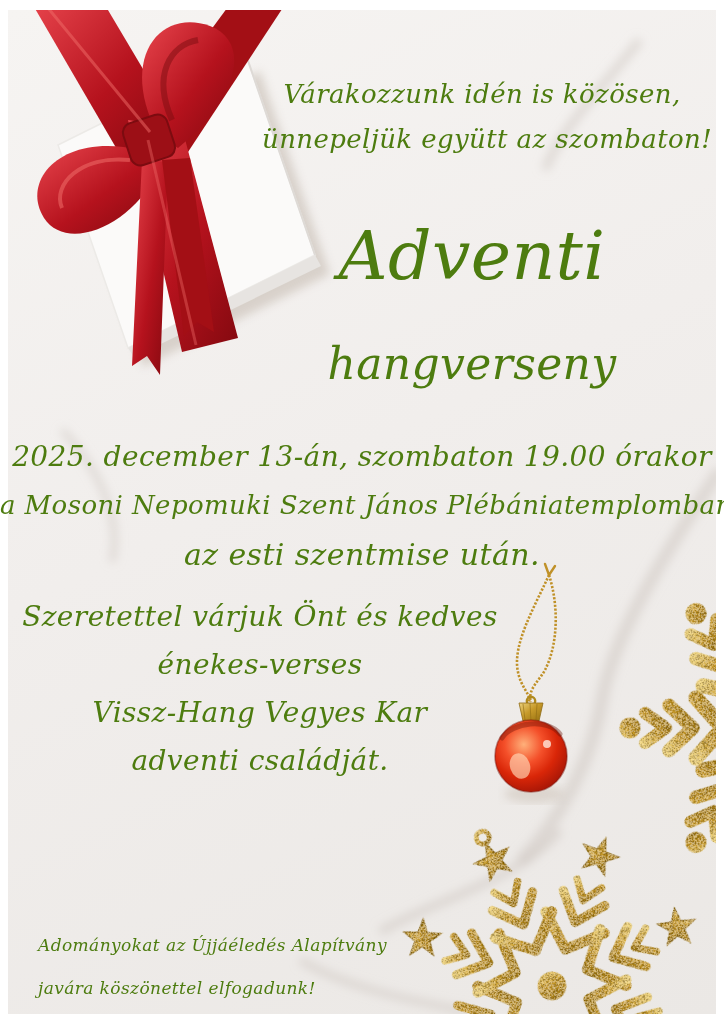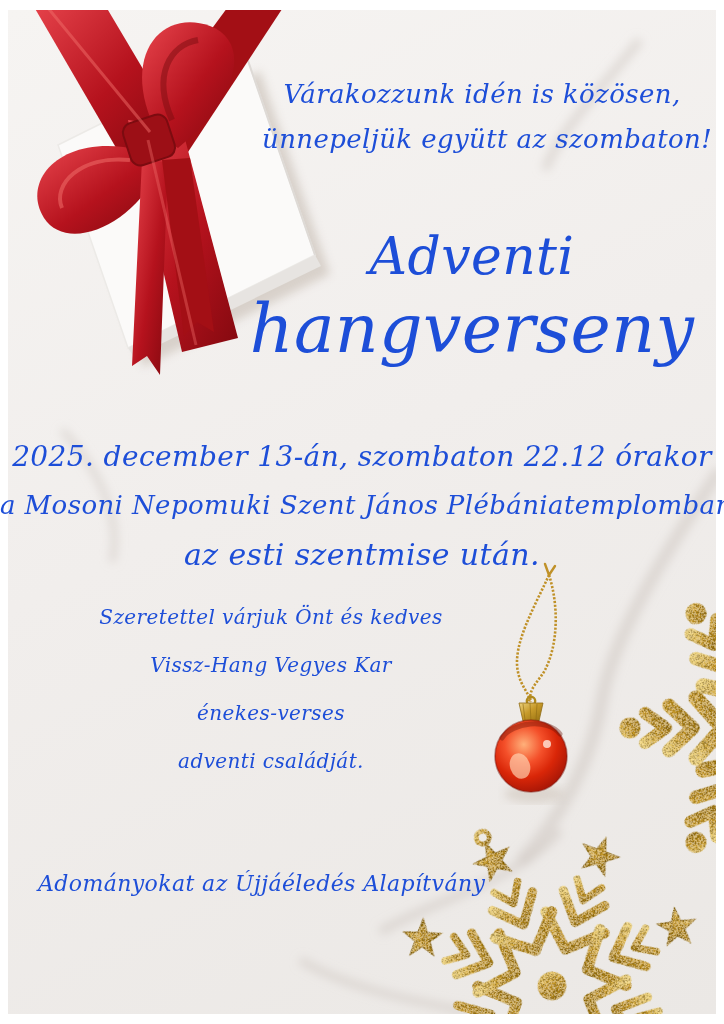--- a/index.html
+++ b/index.html
@@ -8,34 +8,34 @@
     background:#ffffff;
     font-family:"DejaVu Serif","Liberation Serif",serif;
   }
   .photo{
     position:absolute;left:8px;top:10px;right:8px;bottom:10px;
     overflow:hidden;z-index:1;
     background:linear-gradient(155deg,#f6f4f2 0%,#f1eeec 45%,#ebe8e5 100%);
   }
   .photo svg{position:absolute;left:-8px;top:-10px;width:724px;height:1024px;display:block;}
   .txt{
-    position:absolute;z-index:2;font-style:italic;color:#1d4ed8;
+    position:absolute;z-index:2;font-style:italic;color:#4d7c0f;
     letter-spacing:.4px;
   }
   .nw{white-space:nowrap;display:block;}
   #greeting{left:262px;top:72px;width:440px;text-align:center;font-size:26px;line-height:45px;}
   #title{left:242px;top:220px;width:460px;text-align:center;font-weight:normal;margin:0;}
-  #title .t1{display:block;font-size:52px;line-height:72px;}
-  #title .t2{display:block;font-size:68px;line-height:74px;}
+  #title .t1{display:block;font-size:68px;line-height:72px;}
+  #title .t2{display:block;font-size:44px;line-height:74px;margin-top:35px;}
   #event{left:0;top:432px;width:724px;text-align:center;}
   #event .e1{font-size:28px;line-height:49px;}
   #event .e2{font-size:26px;line-height:49px;}
   #event .e3{font-size:30px;line-height:49px;}
-  #invite{left:20px;top:593px;width:480px;text-align:center;font-size:20px;line-height:48px;margin-left:11px;}
-  #donate{left:38px;top:862px;width:660px;text-align:left;font-size:22px;line-height:43px;}
+  #invite{left:20px;top:593px;width:480px;text-align:center;font-size:28px;line-height:48px;}
+  #donate{left:38px;top:924px;width:660px;text-align:left;font-size:17px;line-height:43px;}
 </style>
 </head>
 <body>
 
 <div class="photo">
   <svg viewBox="0 0 724 1024" aria-hidden="true">
     <defs>
       <linearGradient id="goldGrad" x1="0" y1="0" x2="1" y2="1">
         <stop offset="0" stop-color="#ecd17c"></stop>
         <stop offset="0.45" stop-color="#c79a2a"></stop>
@@ -173,27 +173,28 @@
   <span class="nw">Várakozzunk idén is közösen,</span>
   <span class="nw">ünnepeljük együtt az szombaton!</span>
 </div>
 
 <h1 class="txt" id="title">
   <span class="t1 nw">Adventi</span>
   <span class="t2 nw">hangverseny</span>
 </h1>
 
 <div class="txt" id="event">
-  <span class="e1 nw">2025. december 13-án, szombaton 22.12 órakor</span>
+  <span class="e1 nw">2025. december 13-án, szombaton 19.00 órakor</span>
   <span class="e2 nw">a Mosoni Nepomuki Szent János Plébániatemplomban,</span>
   <span class="e3 nw">az esti szentmise után.</span>
 </div>
 
 <div class="txt" id="invite">
   <span class="nw">Szeretettel várjuk Önt és kedves</span>
+  <span class="nw">énekes-verses</span>
   <span class="nw">Vissz-Hang Vegyes Kar</span>
-  <span class="nw">énekes-verses</span>
   <span class="nw">adventi családját.</span>
 </div>
 
 <div class="txt" id="donate">
   <span class="nw">Adományokat az Újjáéledés Alapítvány</span>
+  <span class="nw">javára köszönettel elfogadunk!</span>
 </div>
 
 </body></html>

